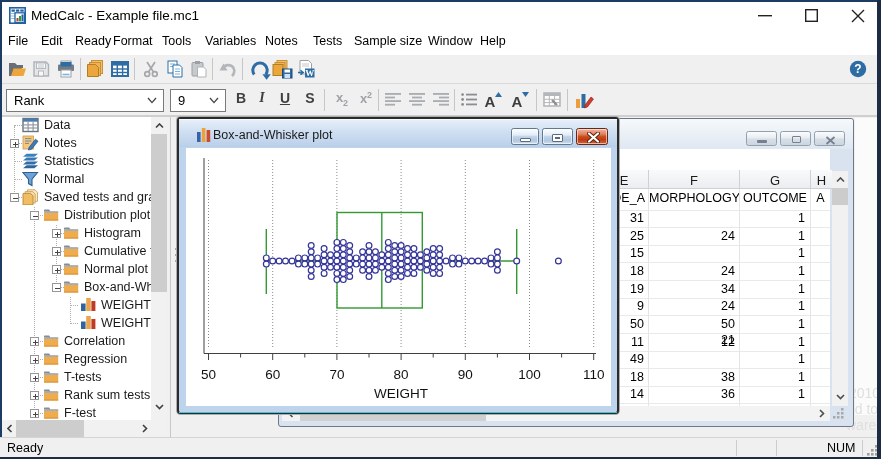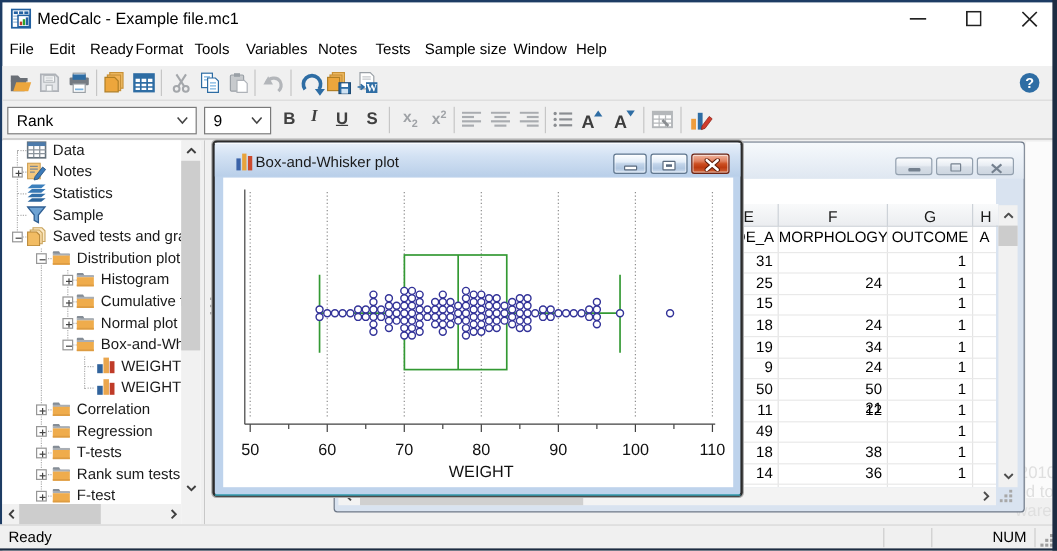--- a/index.html
+++ b/index.html
@@ -252,21 +252,21 @@
       <polygon points="4.6,0.8 16,0.8 12.4,3.8 1,3.8" fill="#3c80bd"></polygon>
       <polygon points="4.6,4.6 16,4.6 12.4,7.6 1,7.6" fill="#3878b4"></polygon>
       <polygon points="4.6,8.4 16,8.4 12.4,11.4 1,11.4" fill="#326fa9"></polygon>
       <polygon points="4.6,12.2 16,12.2 12.4,15.2 1,15.2" fill="#2c659c"></polygon>
     </svg>
     <div class="abs ttxt" style="left:42px;top:36px">Statistics</div>
     <div class="abs doth" style="left:12px;top:62px;width:8px"></div>
     <svg class="abs" style="left:20px;top:54px" width="17" height="16" viewBox="0 0 17 16">
       <polygon points="1,1.5 15.5,1.5 10,8.2 10,14.5 6.5,12.6 6.5,8.2" fill="#6ea3d4" stroke="#2f5f93" stroke-width="1.1"></polygon>
     </svg>
-    <div class="abs ttxt" style="left:42px;top:54px">Sample</div>
+    <div class="abs ttxt" style="left:42px;top:54px">Normal</div>
     <div class="abs doth" style="left:12px;top:80px;width:8px"></div>
     <div class="abs expbox" style="left:7.5px;top:75.5px">
       <div class="abs" style="left:2px;top:4px;width:5px;height:1px;background:#444"></div>
     </div>
     <svg class="abs" style="left:20px;top:72px" width="17" height="16" viewBox="0 0 17 16">
       <path d="M5.5 0.8 h7.5 l2.5 2.5 v9 h-10 z" fill="#fbe9c6" stroke="#c9a35b" stroke-width="0.9"></path>
       <path d="M3.2 2.6 h7.5 l2.5 2.5 v9 h-10 z" fill="#f8ddab" stroke="#c9a35b" stroke-width="0.9"></path>
       <path d="M1 4.4 h7.5 l2.5 2.5 v9 h-10 z" fill="#f2bc63" stroke="#b8883a" stroke-width="0.9"></path>
     </svg>
     <div class="abs ttxt" style="left:42px;top:72px">Saved tests and graphs</div>

